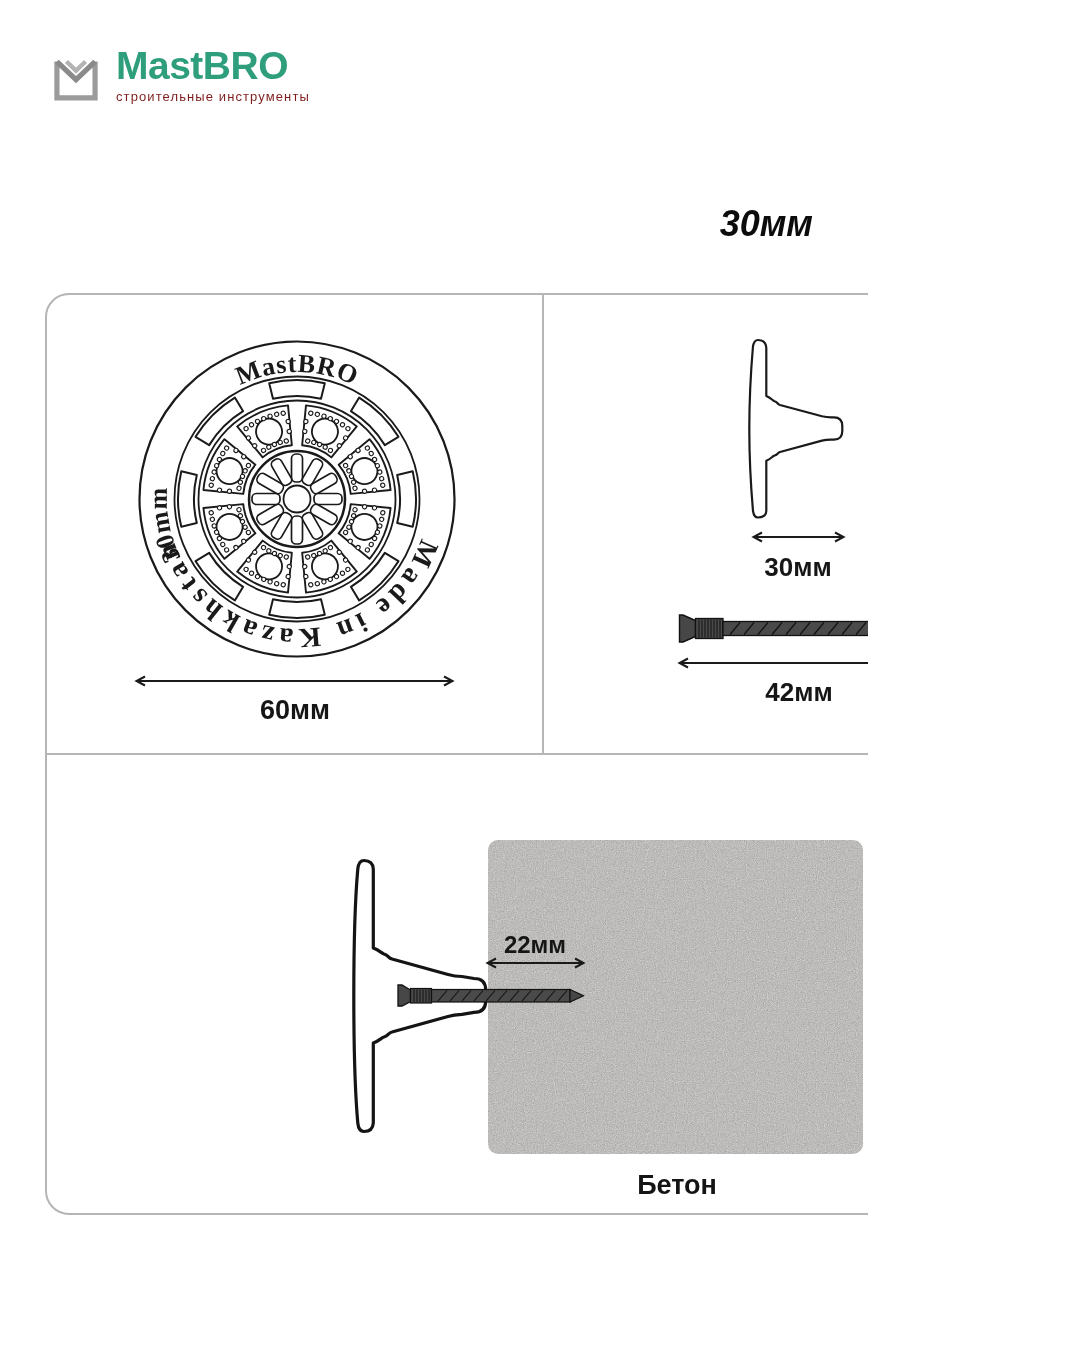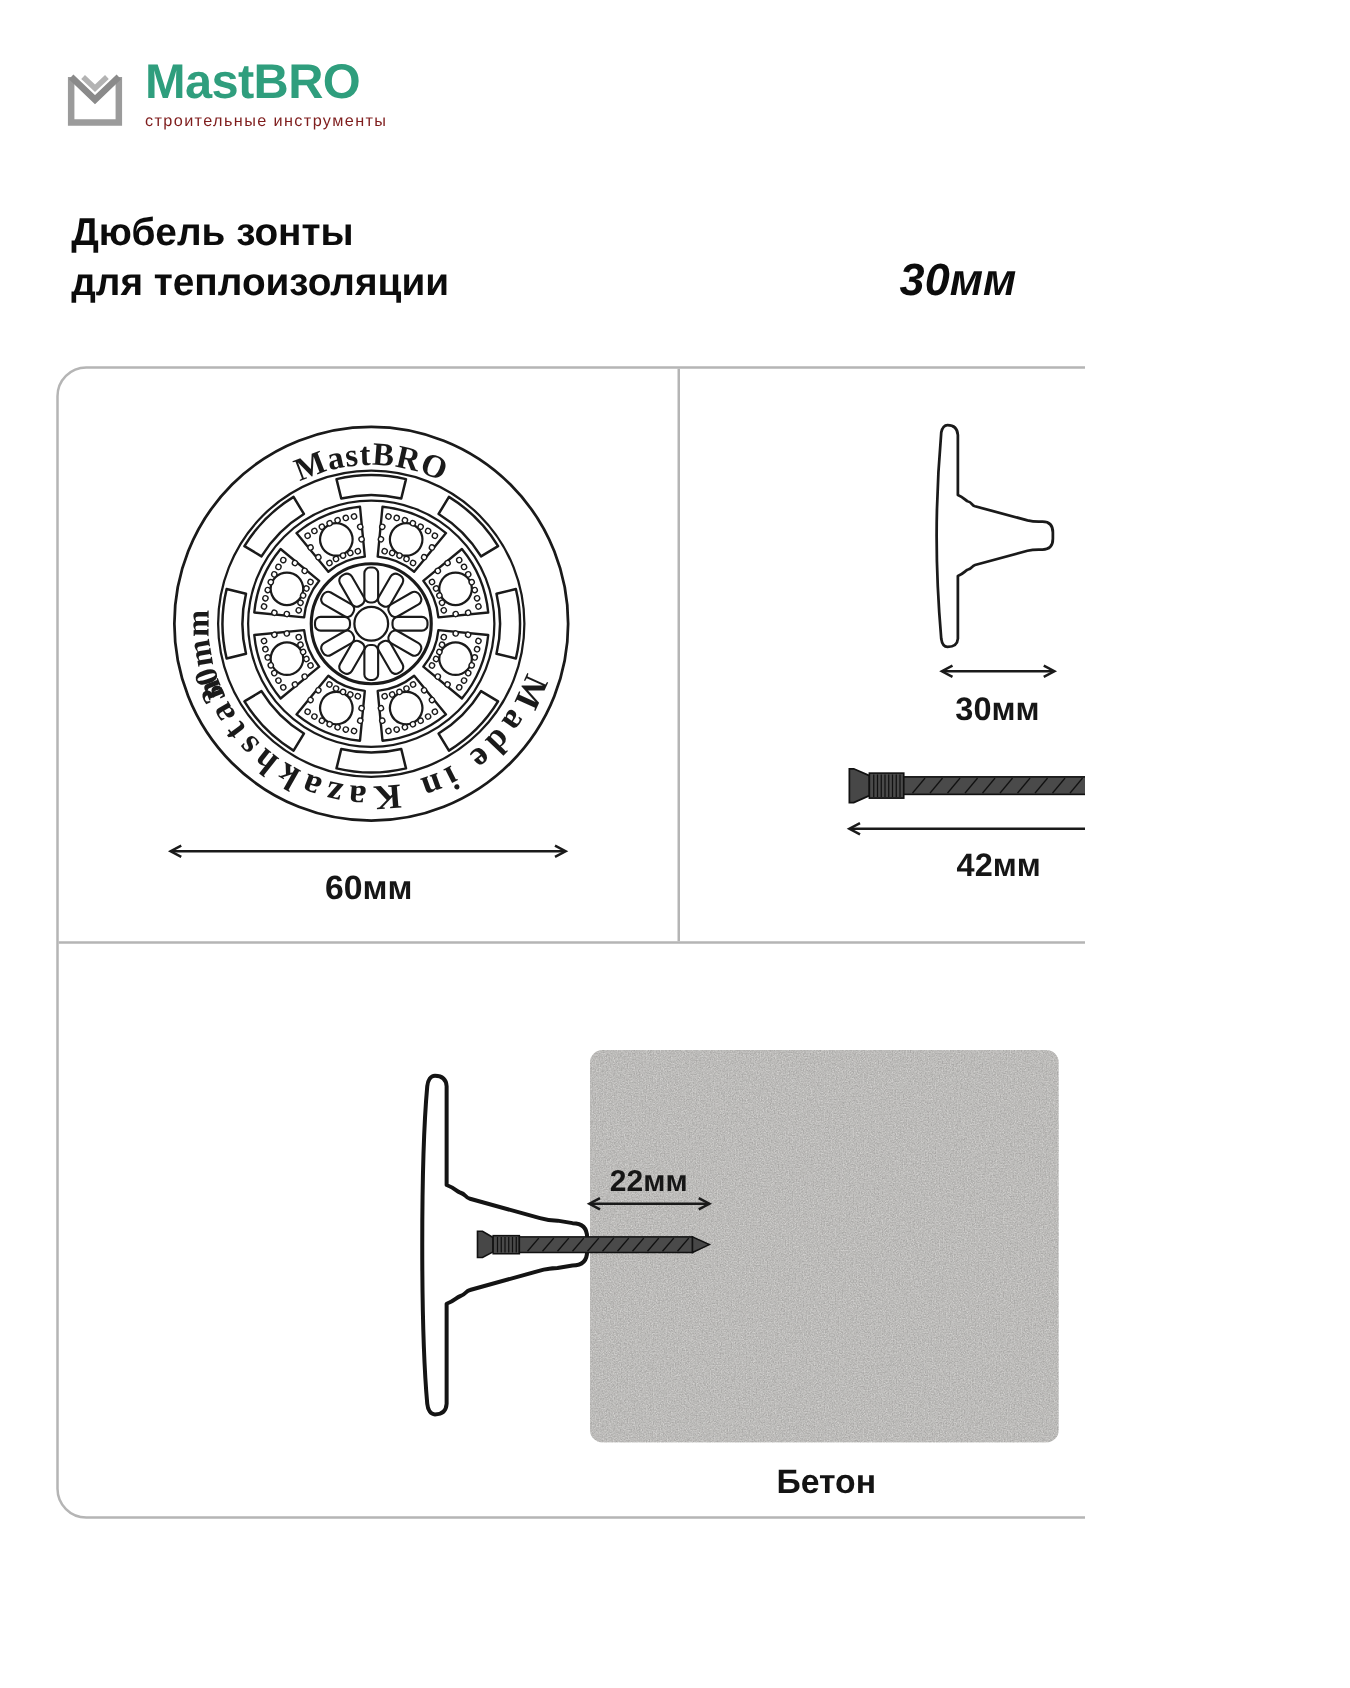--- a/index.html
+++ b/index.html
@@ -14,21 +14,21 @@
   .title{position:absolute;left:57px;top:166px;font-size:31px;font-weight:bold;line-height:40px;color:#0c0c0c;}
   .size-badge{position:absolute;right:55px;top:203px;font-size:36px;font-weight:bold;font-style:italic;color:#0c0c0c;}
   
   .board{position:absolute;left:45px;top:293px;width:990px;height:922px;
          border:2px solid #b5b5b5;border-radius:24px;box-sizing:border-box;background:#fff;}
   .div-v{position:absolute;left:495px;top:0;width:2px;height:458px;background:#b5b5b5;}
   .div-h{position:absolute;left:0;top:458px;width:986px;height:2px;background:#b5b5b5;}
   .panel{position:absolute;}
   .p1{left:0;top:0;width:495px;height:458px;}
   .p2{left:497px;top:0;width:489px;height:458px;}
-  .p3{left:0;top:460px;width:986px;height:458px;}
+  .p3{left:16px;top:460px;width:986px;height:458px;}
   .panel svg{display:block;width:100%;height:100%;}
   .dim-label{font-family:"Liberation Sans", sans-serif;font-weight:bold;fill:#161616;}
   .ring-serif{font-family:"Liberation Serif", serif;font-weight:600;fill:#1a1a1a;}
 </style>
 </head>
 <body>
 
 <div class="page">
 
   <div class="logo">
@@ -36,24 +36,20 @@
       <path d="M8 11 V53 H52 V11" fill="none" stroke="#9b9b9b" stroke-width="6"></path>
       <path d="M8 11 L30 32 L52 11" fill="none" stroke="#8a8a8a" stroke-width="6"></path>
       <path d="M19 11 L30 21.5 L41 11" fill="none" stroke="#b3b3b3" stroke-width="5"></path>
     </svg>
     <div class="logo-text">
       <div class="logo-name">MastBRO</div>
       <div class="logo-sub">строительные инструменты</div>
     </div>
   </div>
 
-  <div class="title">
-    <div>Дюбель зонты</div>
-    <div>для теплоизоляции</div>
-  </div>
   <div class="size-badge">30мм</div>
 
   <div class="board">
     <div class="div-v"></div>
     <div class="div-h"></div>
 
     <div class="panel p1">
       <svg viewBox="45 293 495 458">
         <defs>
           <marker id="ah1" markerWidth="14" markerHeight="14" refX="10" refY="6" orient="auto-start-reverse" markerUnits="userSpaceOnUse">

